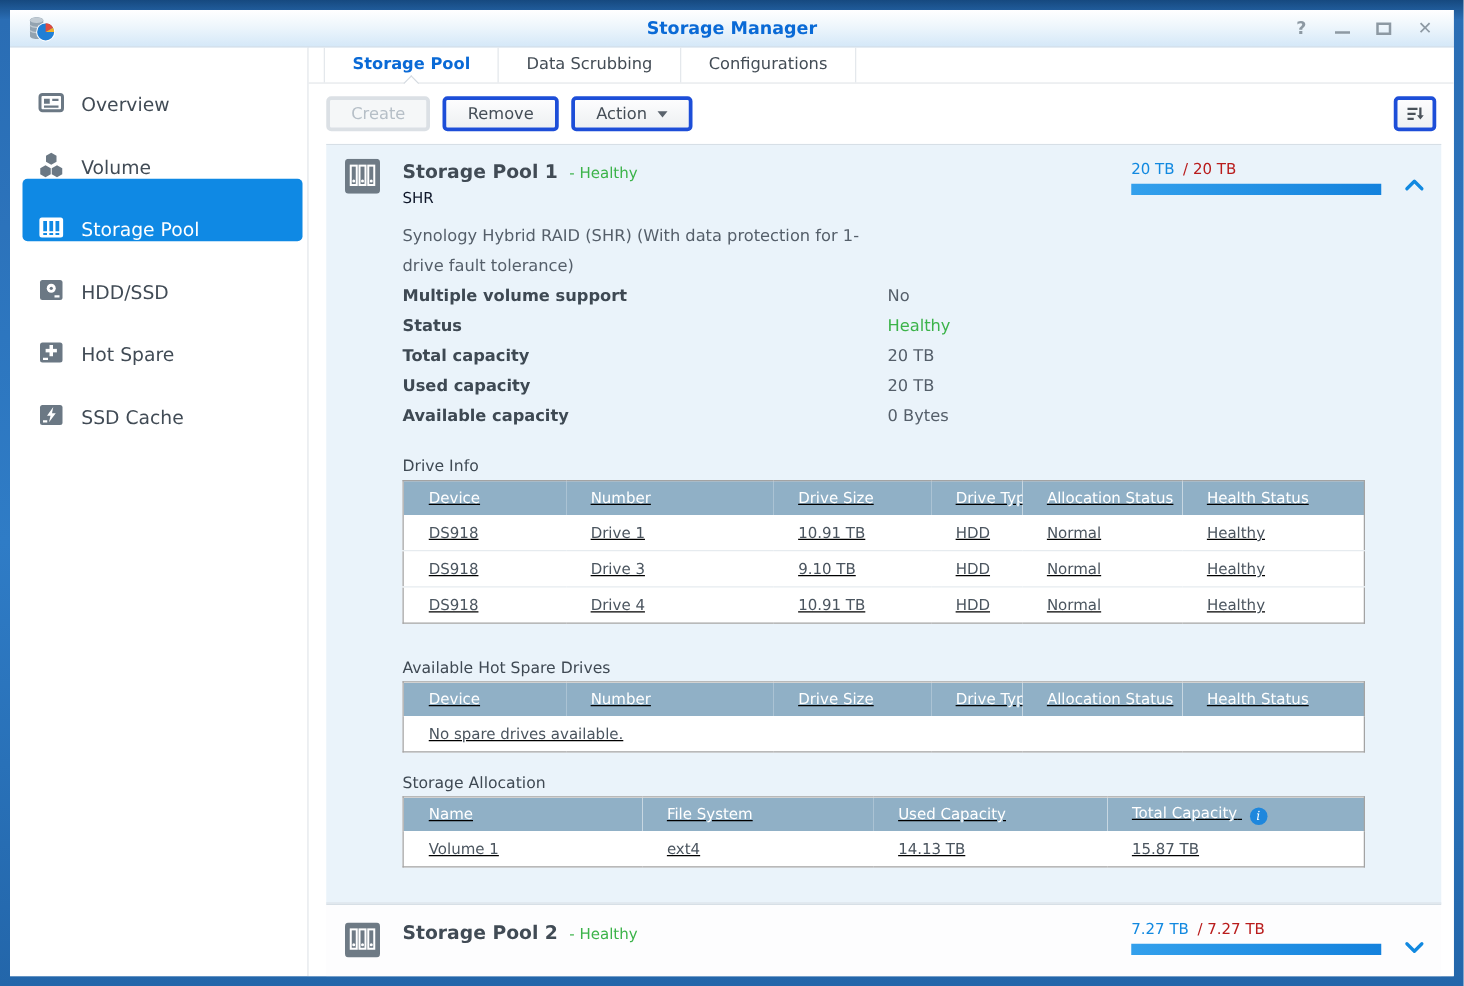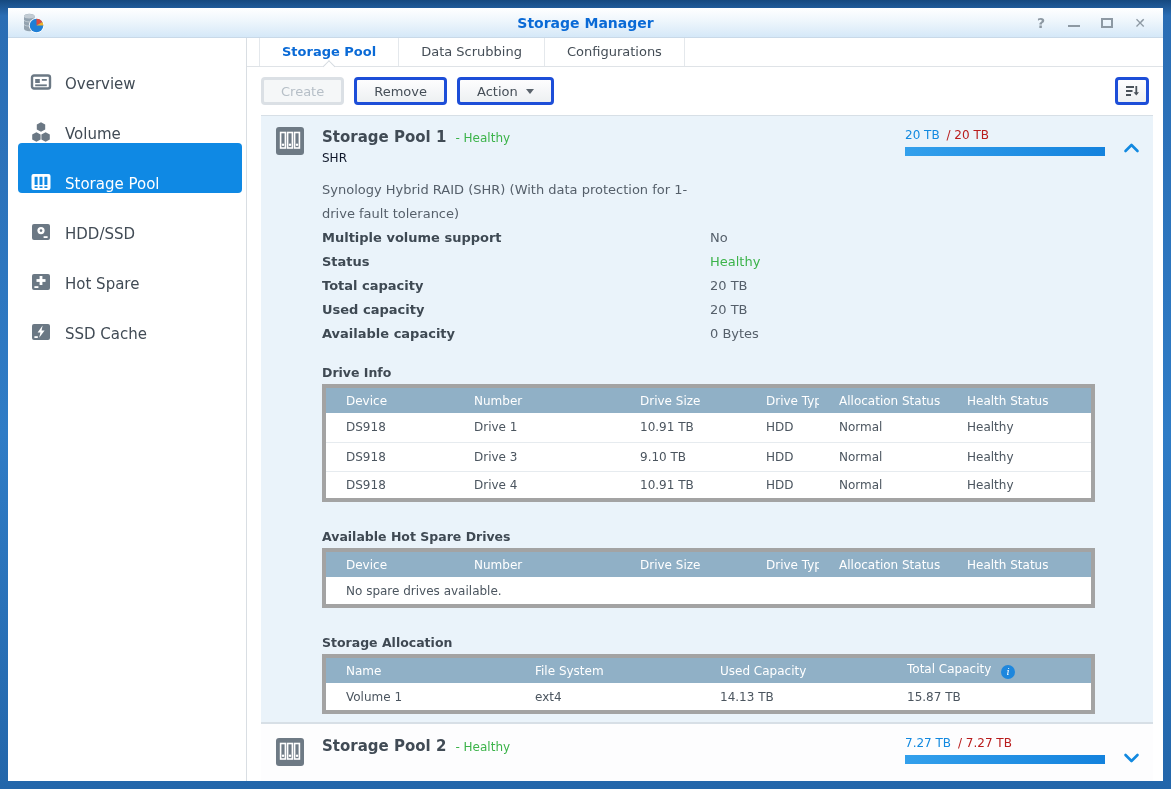--- a/index.html
+++ b/index.html
@@ -89,23 +89,23 @@
   .details { margin:13px 0 0 61px; font-size:13px; }
   .drow { display:flex; line-height:24px; }
   .dlabel { flex:0 0 388px; font-weight:bold; color:#3e4953; }
   .dvalue { width:392px; color:#555f6a; }
   .dvalue.green { color:#3cb34a; }
 
   
   .section { margin-left:61px; }
   .sec-drive { margin-top:19px; }
   .sec-spare { margin-top:27px; }
-  .sec-alloc { margin-top:27px; }
-  .sec-title { font-size:12.5px; font-weight:bold; color:#3f4953; margin-bottom:4px; }
-  table.dsm { border-collapse:collapse; width:769px; table-layout:fixed; background:#fff; border:4px solid #a3a3a3; }
+  .sec-alloc { margin-top:16px; }
+  .sec-title { font-size:12.5px; font-weight:normal; color:#3f4953; margin-bottom:4px; }
+  table.dsm { border-collapse:collapse; width:769px; table-layout:fixed; background:#fff; border:1px solid #a3a3a3;text-decoration:underline; }
   table.dsm th { background:#90b0c6; color:#fff; font-weight:normal; font-size:12px; text-align:left; height:27px; padding:0 0 0 20px; overflow:hidden; white-space:nowrap; }
   table.dsm td { font-size:12px; color:#4b555f; height:29px; padding:0 0 0 20px; border-top:1px solid #e6ebef; white-space:nowrap; overflow:hidden; }
   table.dsm tr.first td { border-top:none; }
   td.green-ok { color:#6aa32a; }
   td.green-health { color:#3eb44d; }
   .info-badge { display:inline-flex; width:14px; height:14px; border-radius:50%; background:#1e87dd; color:#fff; font-size:10px; font-style:italic; font-family:"DejaVu Serif","Liberation Serif",serif; align-items:center; justify-content:center; vertical-align:-2px; margin-left:6px; cursor:pointer; }
 </style>
 </head>
 <body>
 

